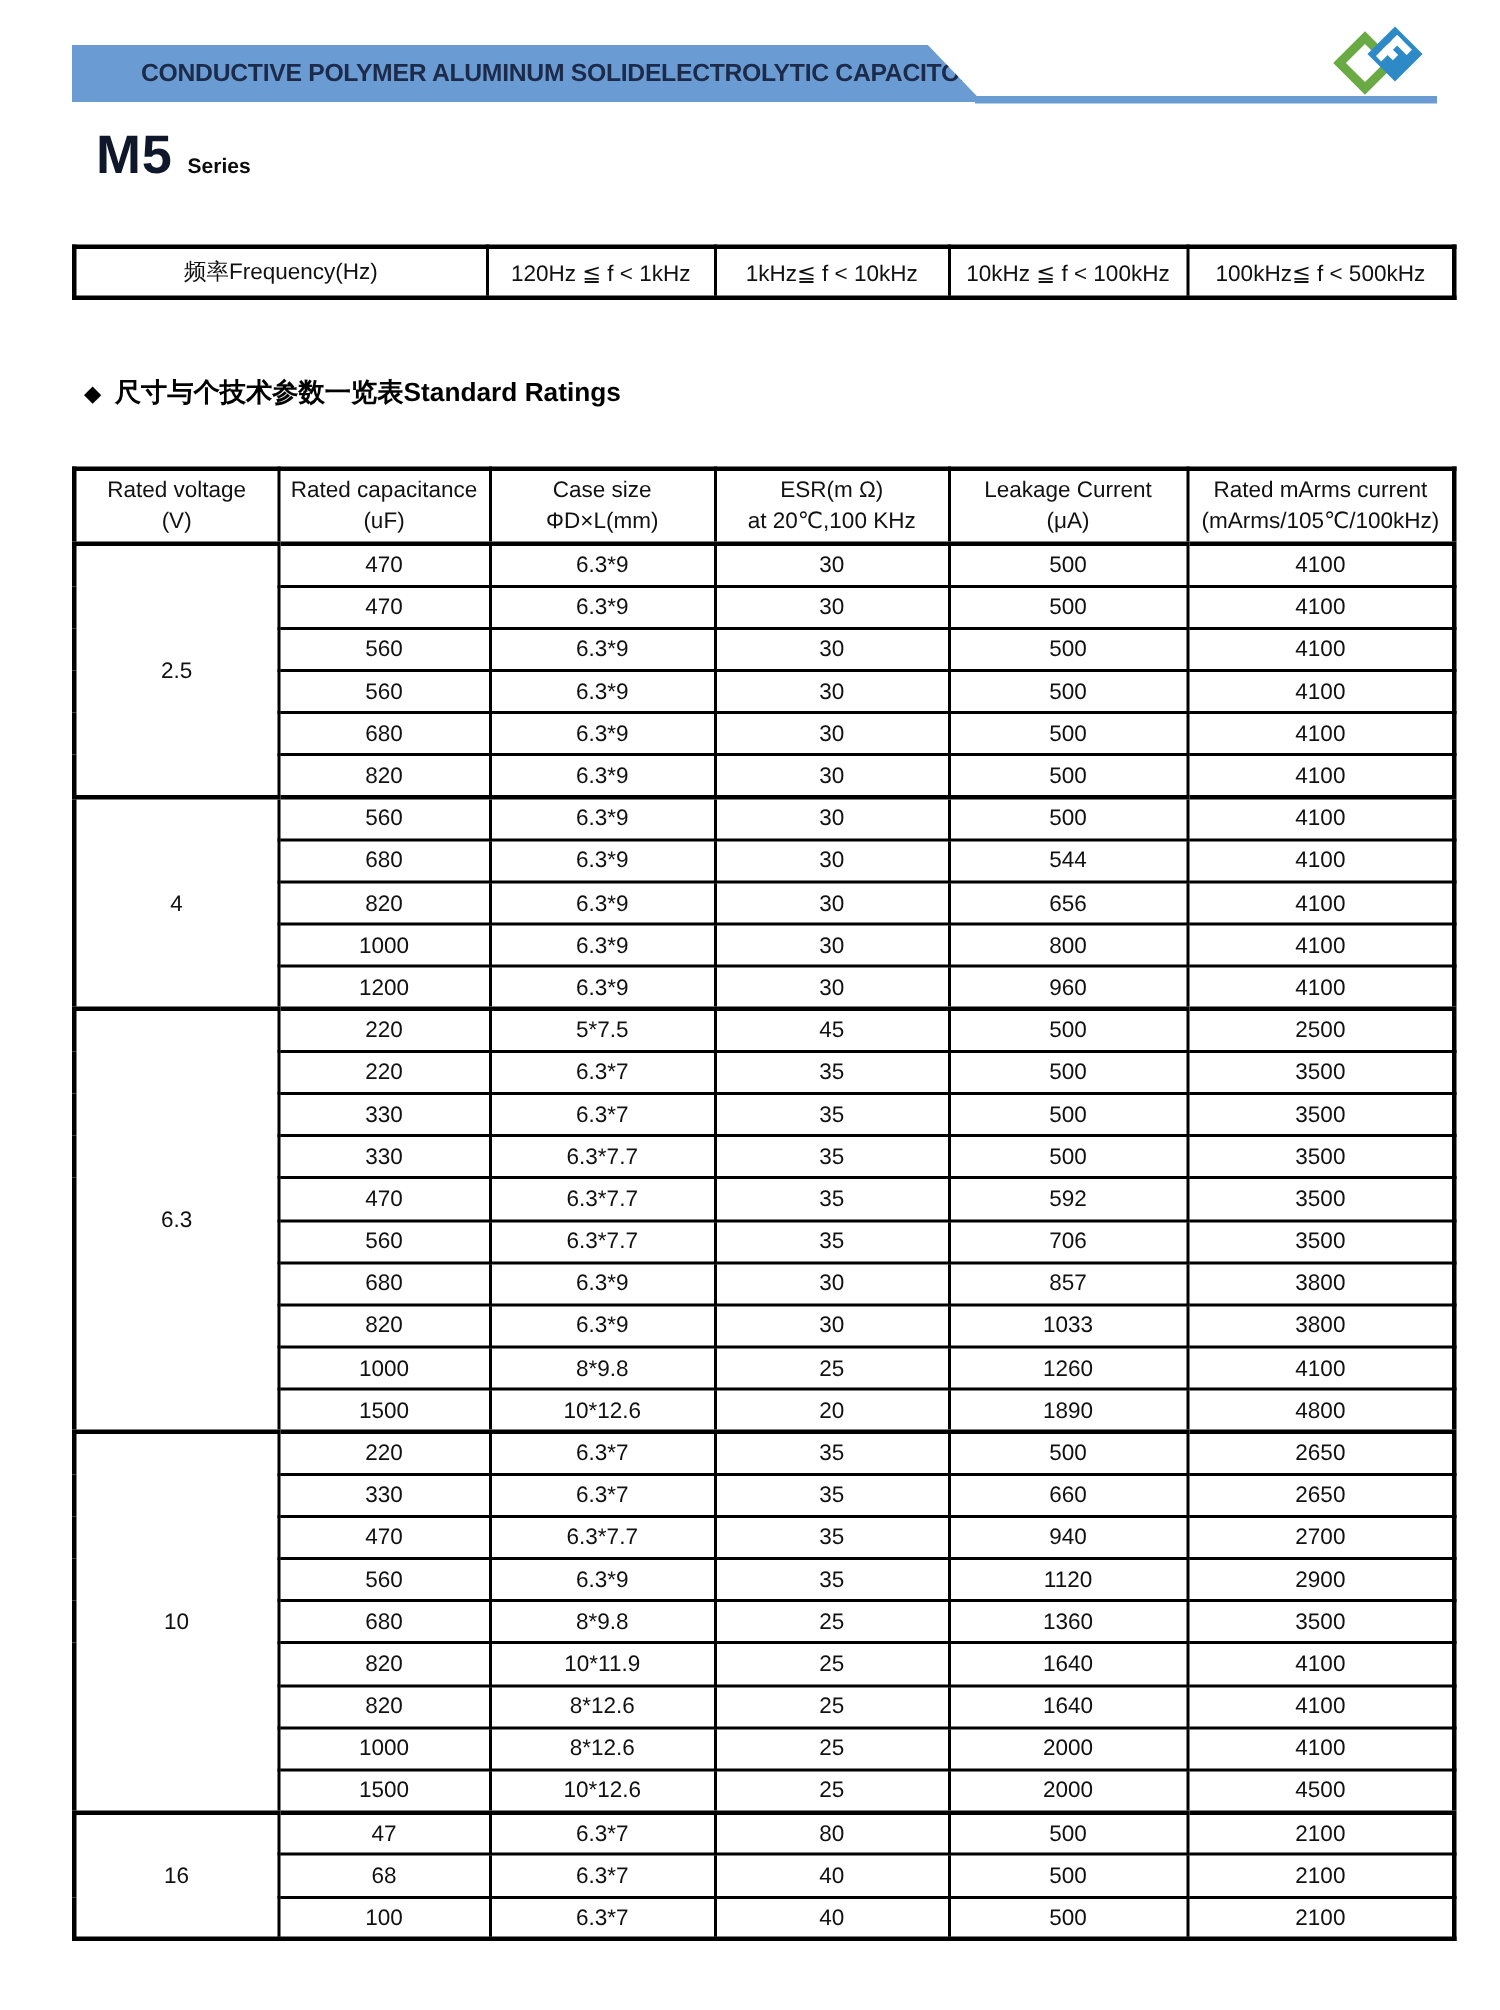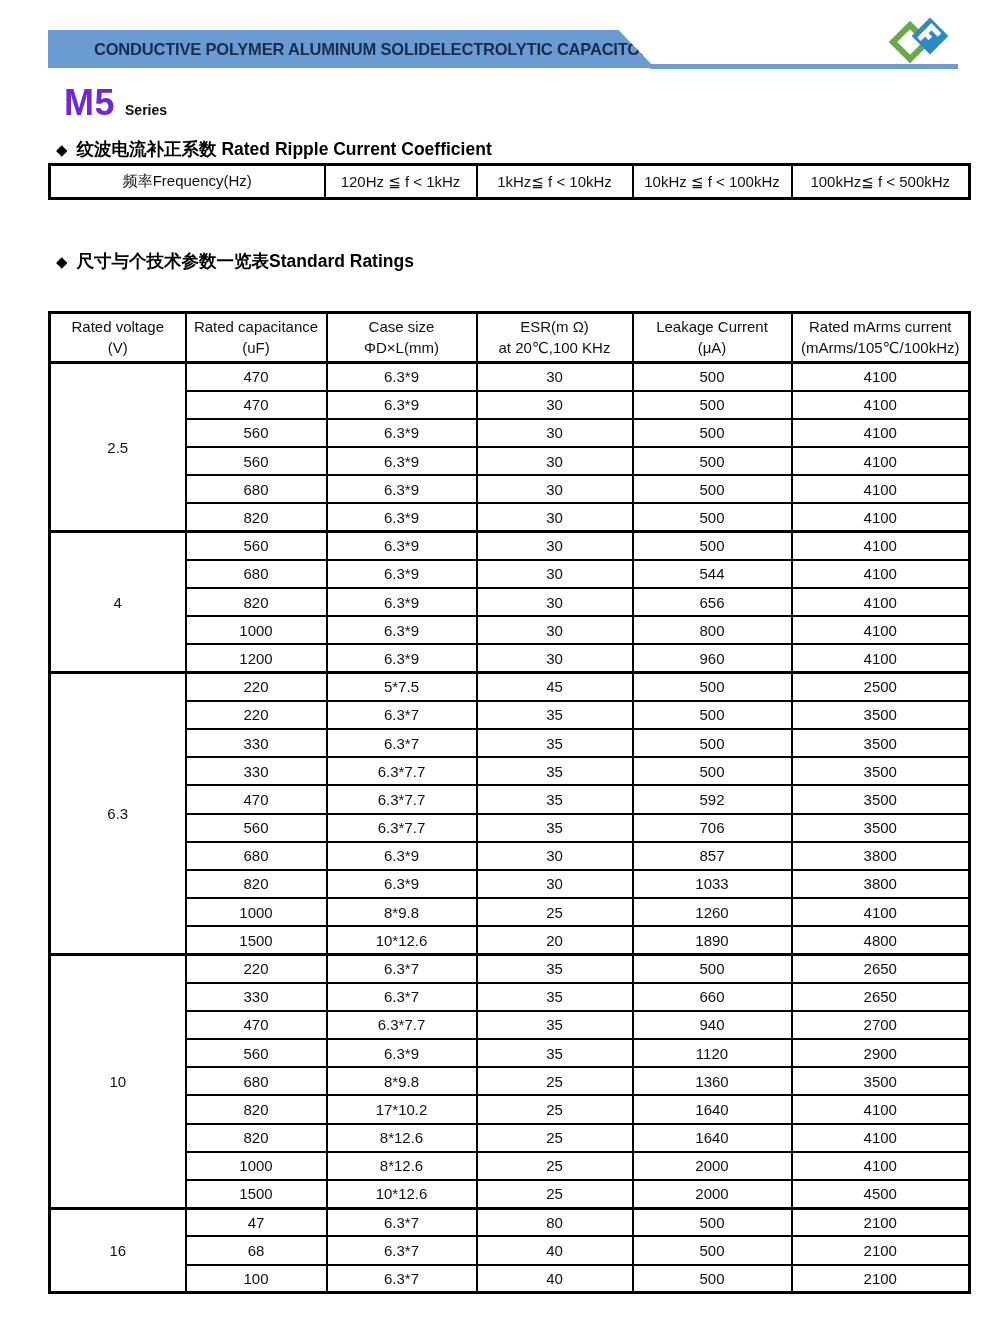--- a/index.html
+++ b/index.html
@@ -40,21 +40,21 @@
     left: 888px; top: 12px;
   }
 
   
   .series-title {
     position: absolute;
     left: 64px; top: 82px;
     display: flex;
     align-items: baseline;
   }
-  .series-name { font-size: 36px; font-weight: bold; color: #6d28d9; letter-spacing: 0.5px; }
+  .series-name { font-size: 36px; font-weight: bold; color: #0f172a; letter-spacing: 0.5px; }
   .series-suffix { font-size: 14px; font-weight: bold; margin-left: 10px; color: #0c0c0c; }
 
   
   .section-heading {
     position: absolute;
     left: 56px;
     font-size: 17.5px;
     font-weight: bold;
     color: #000;
     white-space: nowrap;
@@ -111,23 +111,20 @@
       <rect x="34" y="14" width="14" height="5"></rect>
       <rect x="34" y="23" width="10" height="5"></rect>
     </g>
   </svg>
 
   <div class="series-title">
     <span class="series-name">M5</span>
     <span class="series-suffix">Series</span>
   </div>
 
-  <div class="section-heading heading-1">
-    <span class="diamond">◆</span><span>纹波电流补正系数 Rated Ripple Current Coefficient</span>
-  </div>
 
   <table class="coef-table">
     <colgroup>
       <col style="width:275px">
         <col style="width:152px">
         <col style="width:156px">
       <col style="width:159px">
         <col style="width:178px">
     </colgroup>
     <tbody>
@@ -364,21 +361,21 @@
         </tr>
         <tr>
           <td>680</td>
           <td>8*9.8</td>
           <td>25</td>
           <td>1360</td>
           <td>3500</td>
         </tr>
         <tr>
           <td>820</td>
-          <td>17*10.2</td>
+          <td>10*11.9</td>
           <td>25</td>
           <td>1640</td>
           <td>4100</td>
         </tr>
         <tr>
           <td>820</td>
           <td>8*12.6</td>
           <td>25</td>
           <td>1640</td>
           <td>4100</td>

